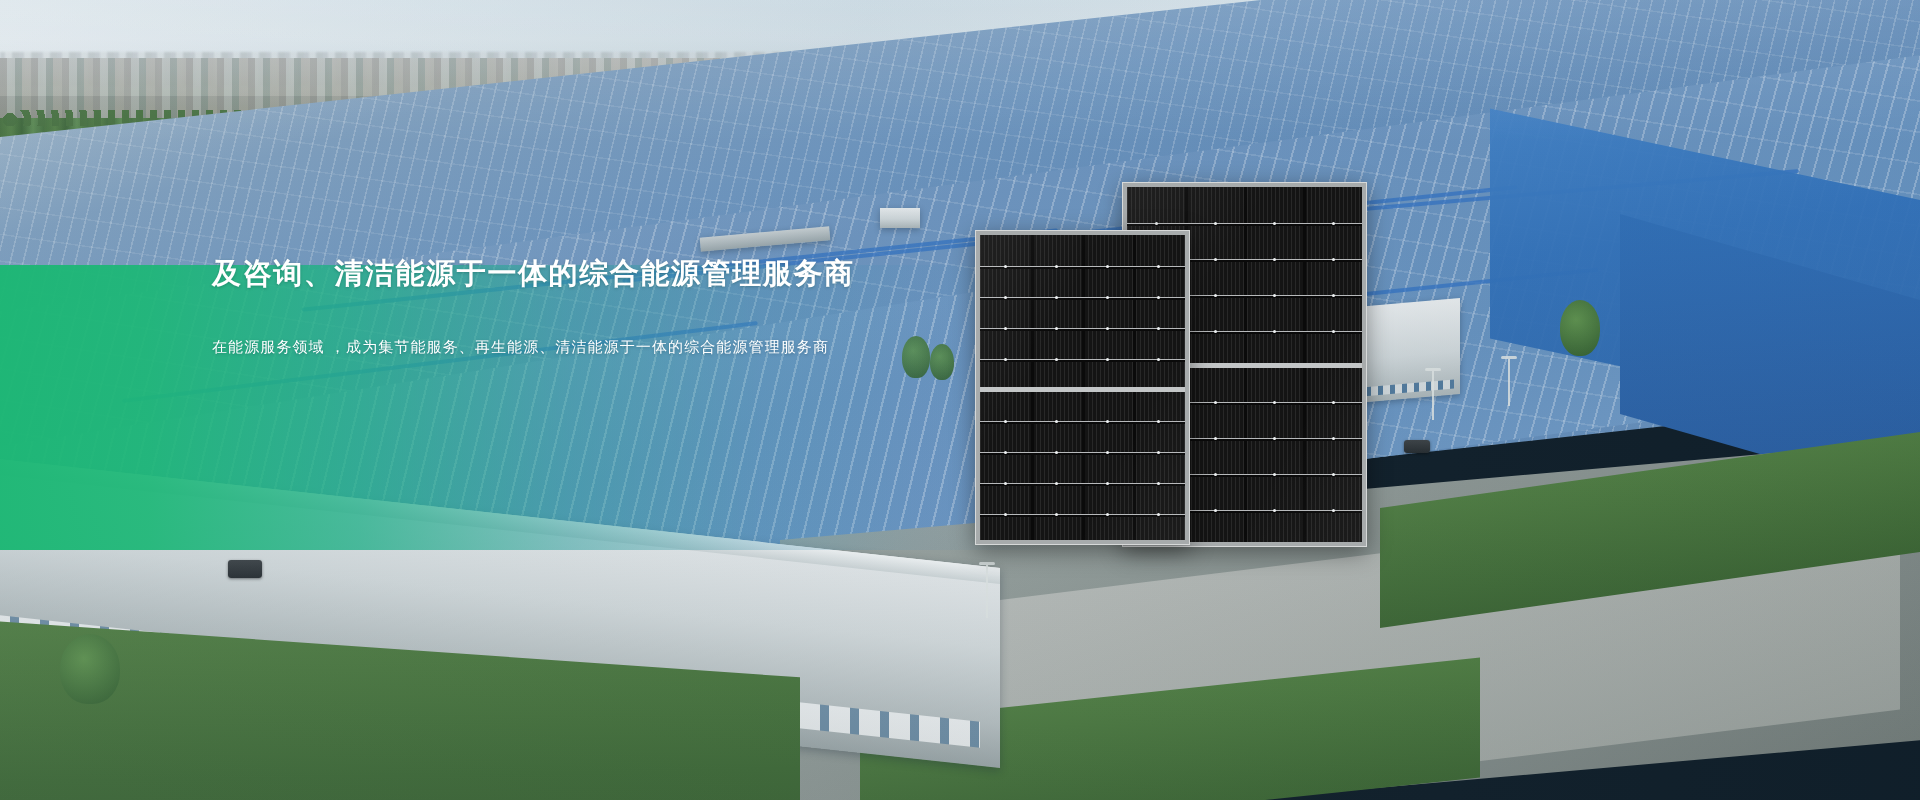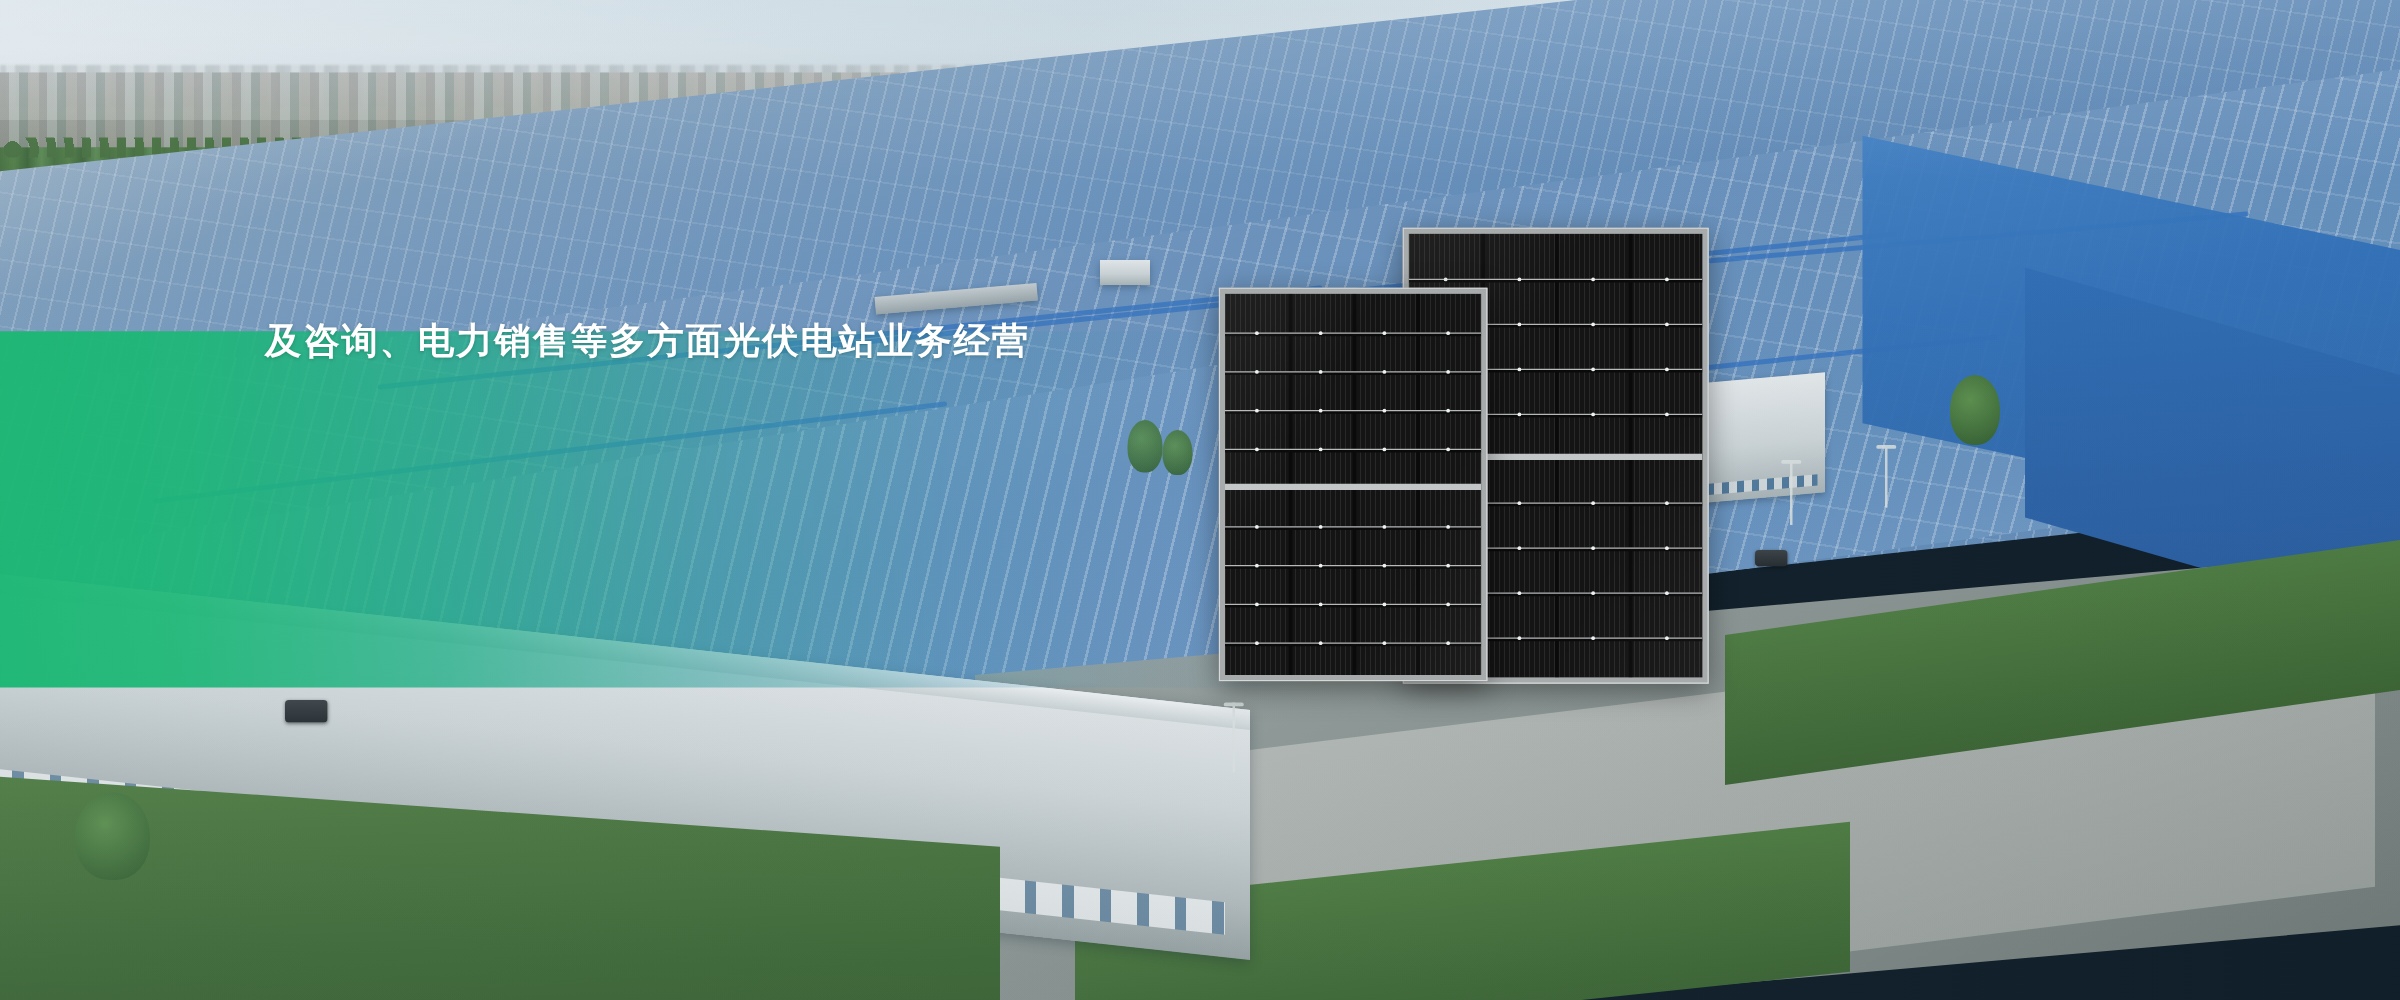--- a/index.html
+++ b/index.html
@@ -320,21 +320,22 @@
     <div class="tree" style="left:930px;top:344px;width:24px;height:36px;"></div>
     <div class="tree" style="left:1560px;top:300px;width:40px;height:56px;"></div>
     <div class="tree" style="left:60px;top:634px;width:60px;height:70px;"></div>
 
     <div class="photo-tone"></div>
   </div>
 
   <div class="banner"></div>
 
   <div class="banner-text">
-    <div class="headline">及咨询、电力销售等多方面光伏电站业务经营</div>
+    <div class="headline">及咨询、清洁能源于一体的综合能源管理服务商</div>
+    <div class="subhead">在能源服务领域 ，成为集节能服务、再生能源、清洁能源于一体的综合能源管理服务商</div>
   </div>
 
   <div class="panel" style="left:1122px;top:182px;width:245px;height:365px;">
     <div class="panel-inner">
       <div class="cells-fingers"></div>
       <div class="cells-cols">
         <div class="cgap" style="left:58px"></div>
         <div class="cgap" style="left:117px"></div>
         <div class="cgap" style="left:176px"></div>
       </div>

